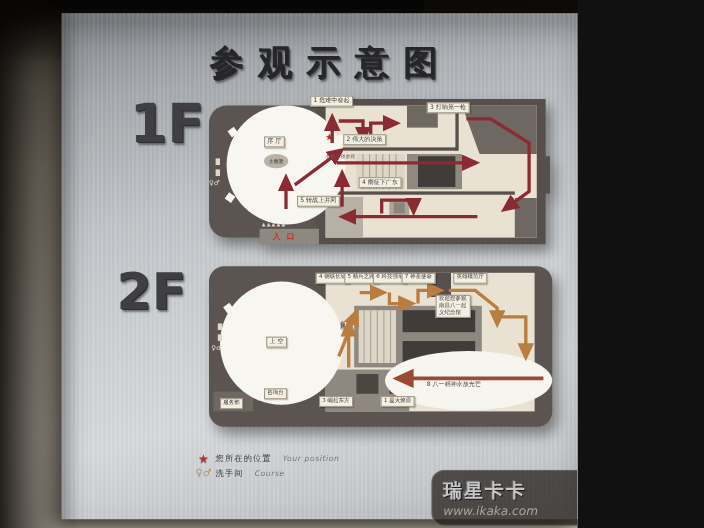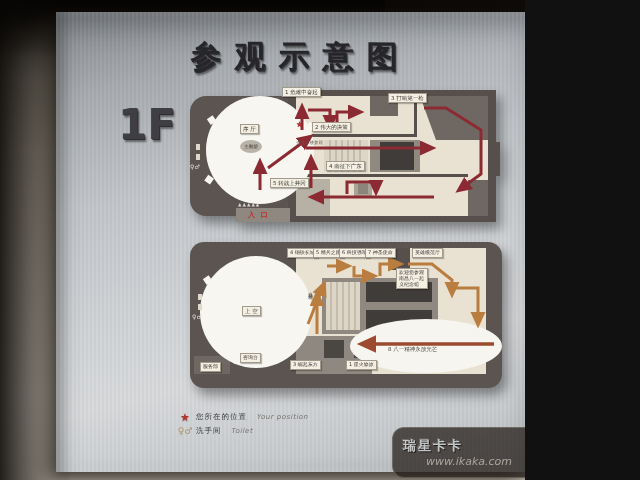--- a/index.html
+++ b/index.html
@@ -17,21 +17,21 @@
     background:linear-gradient(168deg,#83878b 0%,#a6aaae 16%,#c0c4c8 36%,#ced1d4 56%,#d6d8da 72%,#c6c9cc 88%,#b4b7ba 100%);
     box-shadow:-12px 10px 20px rgba(20,15,10,.55),0 6px 12px rgba(0,0,0,.45),inset 0 14px 26px rgba(40,42,45,.35),inset -4px 0 10px rgba(255,255,255,.28);}
   .brushed{position:absolute;inset:0;pointer-events:none;
     background:repeating-linear-gradient(90deg,rgba(255,255,255,.05) 0 2px,rgba(0,0,0,.02) 2px 4px);}
 
   .title{position:absolute;top:24px;left:0;width:100%;margin:0;text-align:center;
     font-size:31px;font-weight:bold;letter-spacing:13px;padding-left:13px;box-sizing:border-box;
     color:#26262a;text-shadow:2px 3px 2px rgba(0,0,0,.45),1px 1px 0 #4c4c50;}
   .floor-label{position:absolute;font-weight:900;color:#3e3e43;
     text-shadow:2px 3px 2px rgba(0,0,0,.45),1px 1px 0 #55555a;}
-  .f1{left:62px;top:88px;font-size:42px;}
+  .f1{left:62px;top:72px;font-size:49px;}
   .f2{left:50px;top:226px;font-size:46px;}
 
   .plan{position:absolute;filter:drop-shadow(5px 7px 6px rgba(0,0,0,.4));}
   .plan1{left:128px;top:72px;width:320px;height:145px;}
   .plan2{left:128px;top:220px;width:325px;height:165px;}
   .plan svg{position:absolute;left:0;top:0;}
 
   .lbl{position:absolute;background:#f4efe3;border:1px solid rgba(116,108,94,.65);
     color:#3c3833;font-size:5.5px;line-height:1.15;padding:1px 2px;white-space:nowrap;
     box-shadow:1px 1px 1px rgba(0,0,0,.25);}
@@ -58,23 +58,23 @@
   .arrow{position:relative;width:13px;height:4px;display:inline-block;}
   .arrow::after{content:'';position:absolute;right:-6px;top:-3px;
     border-top:5px solid transparent;border-bottom:5px solid transparent;}
   .arrow-dark{background:#8d2f2f;}  .arrow-dark::after{border-left:7px solid #8d2f2f;}
   .arrow-lite{background:#c1542f;}  .arrow-lite::after{border-left:7px solid #c1542f;}
 
   .watermark{position:absolute;right:0;top:427px;width:133px;height:51px;
     background:rgba(36,30,25,.74);border:1px solid rgba(190,185,175,.3);border-right:none;
     border-radius:12px 0 0 12px;display:flex;flex-direction:column;justify-content:center;
     padding-left:10px;box-sizing:border-box;}
-  .wm-brand{font-size:13px;font-weight:bold;color:#c6c6c6;letter-spacing:2px;
+  .wm-brand{font-size:17px;font-weight:bold;color:#c6c6c6;letter-spacing:2px;
     text-shadow:1px 1px 0 #1d1d1d,-1px -1px 0 #6e6e6e;}
-  .wm-url{font-size:11px;font-style:italic;color:#aba69d;margin-left:23px;}
+  .wm-url{font-size:11px;font-style:italic;color:#aba69d;}
 </style>
 </head>
 <body>
 
 <div id="photo">
   <div class="shade-top"></div>
   <div class="shade-corner"></div>
 
   <div id="panel">
     <div class="brushed"></div>
@@ -140,20 +140,21 @@
       <div class="lbl" style="left:86px;top:94px;">5 转战上井冈</div>
       <div class="lbl" style="left:56px;top:40px;">序 厅</div>
       <div class="pill" style="left:56px;top:56px;">主雕塑</div>
       <div class="baretext note" style="left:112px;top:56px;">去往二楼参观</div>
       <div class="star" style="left:112px;top:37px;">★</div>
       <div class="toiletmark" style="left:6px;top:80px;">♀♂</div>
       <div class="canopy" style="left:54px;top:118px;">▲▲▲▲▲</div>
       <div class="entrance" style="left:64px;top:126px;font-family:Liberation Serif, serif;">入 口</div>
     </div>
 
+    <div class="floor-label f2">2F</div>
 
     <div class="plan plan2">
       <svg viewBox="0 0 325 165" width="325" height="165">
         <rect x="6" y="10" width="312" height="146" rx="14" fill="#5b5451"></rect>
         <rect x="112" y="16" width="190" height="126" fill="#e9e1d1"></rect>
         <rect x="206" y="16" width="20" height="22" fill="#564f4c"></rect>
         <rect x="138" y="46" width="116" height="56" fill="#8f8880"></rect>
         <rect x="142" y="50" width="34" height="48" fill="#ddd5c5"></rect>
         <path d="M147,50 v48 M153,50 v48 M159,50 v48 M165,50 v48 M171,50 v48" stroke="#aaa295" stroke-width="1"></path>
         <rect x="182" y="50" width="66" height="20" fill="#403c39"></rect>
@@ -205,21 +206,21 @@
             <span class="legend-star">★</span>
           </span>
         <span class="legend-zh">您所在的位置</span>
         <span class="legend-en">Your position</span>
       </div>
       <div class="legend-row">
         <span class="legend-icon">
             <span class="legend-wc">♀♂</span>
           </span>
         <span class="legend-zh">洗手间</span>
-        <span class="legend-en">Toilet</span>
+        <span class="legend-en">Course</span>
       </div>
     </div>
   </div>
 
   <div class="watermark">
     <div class="wm-brand">瑞星卡卡</div>
     <div class="wm-url">www.ikaka.com</div>
   </div>
 
   <div class="shade-left"></div>

